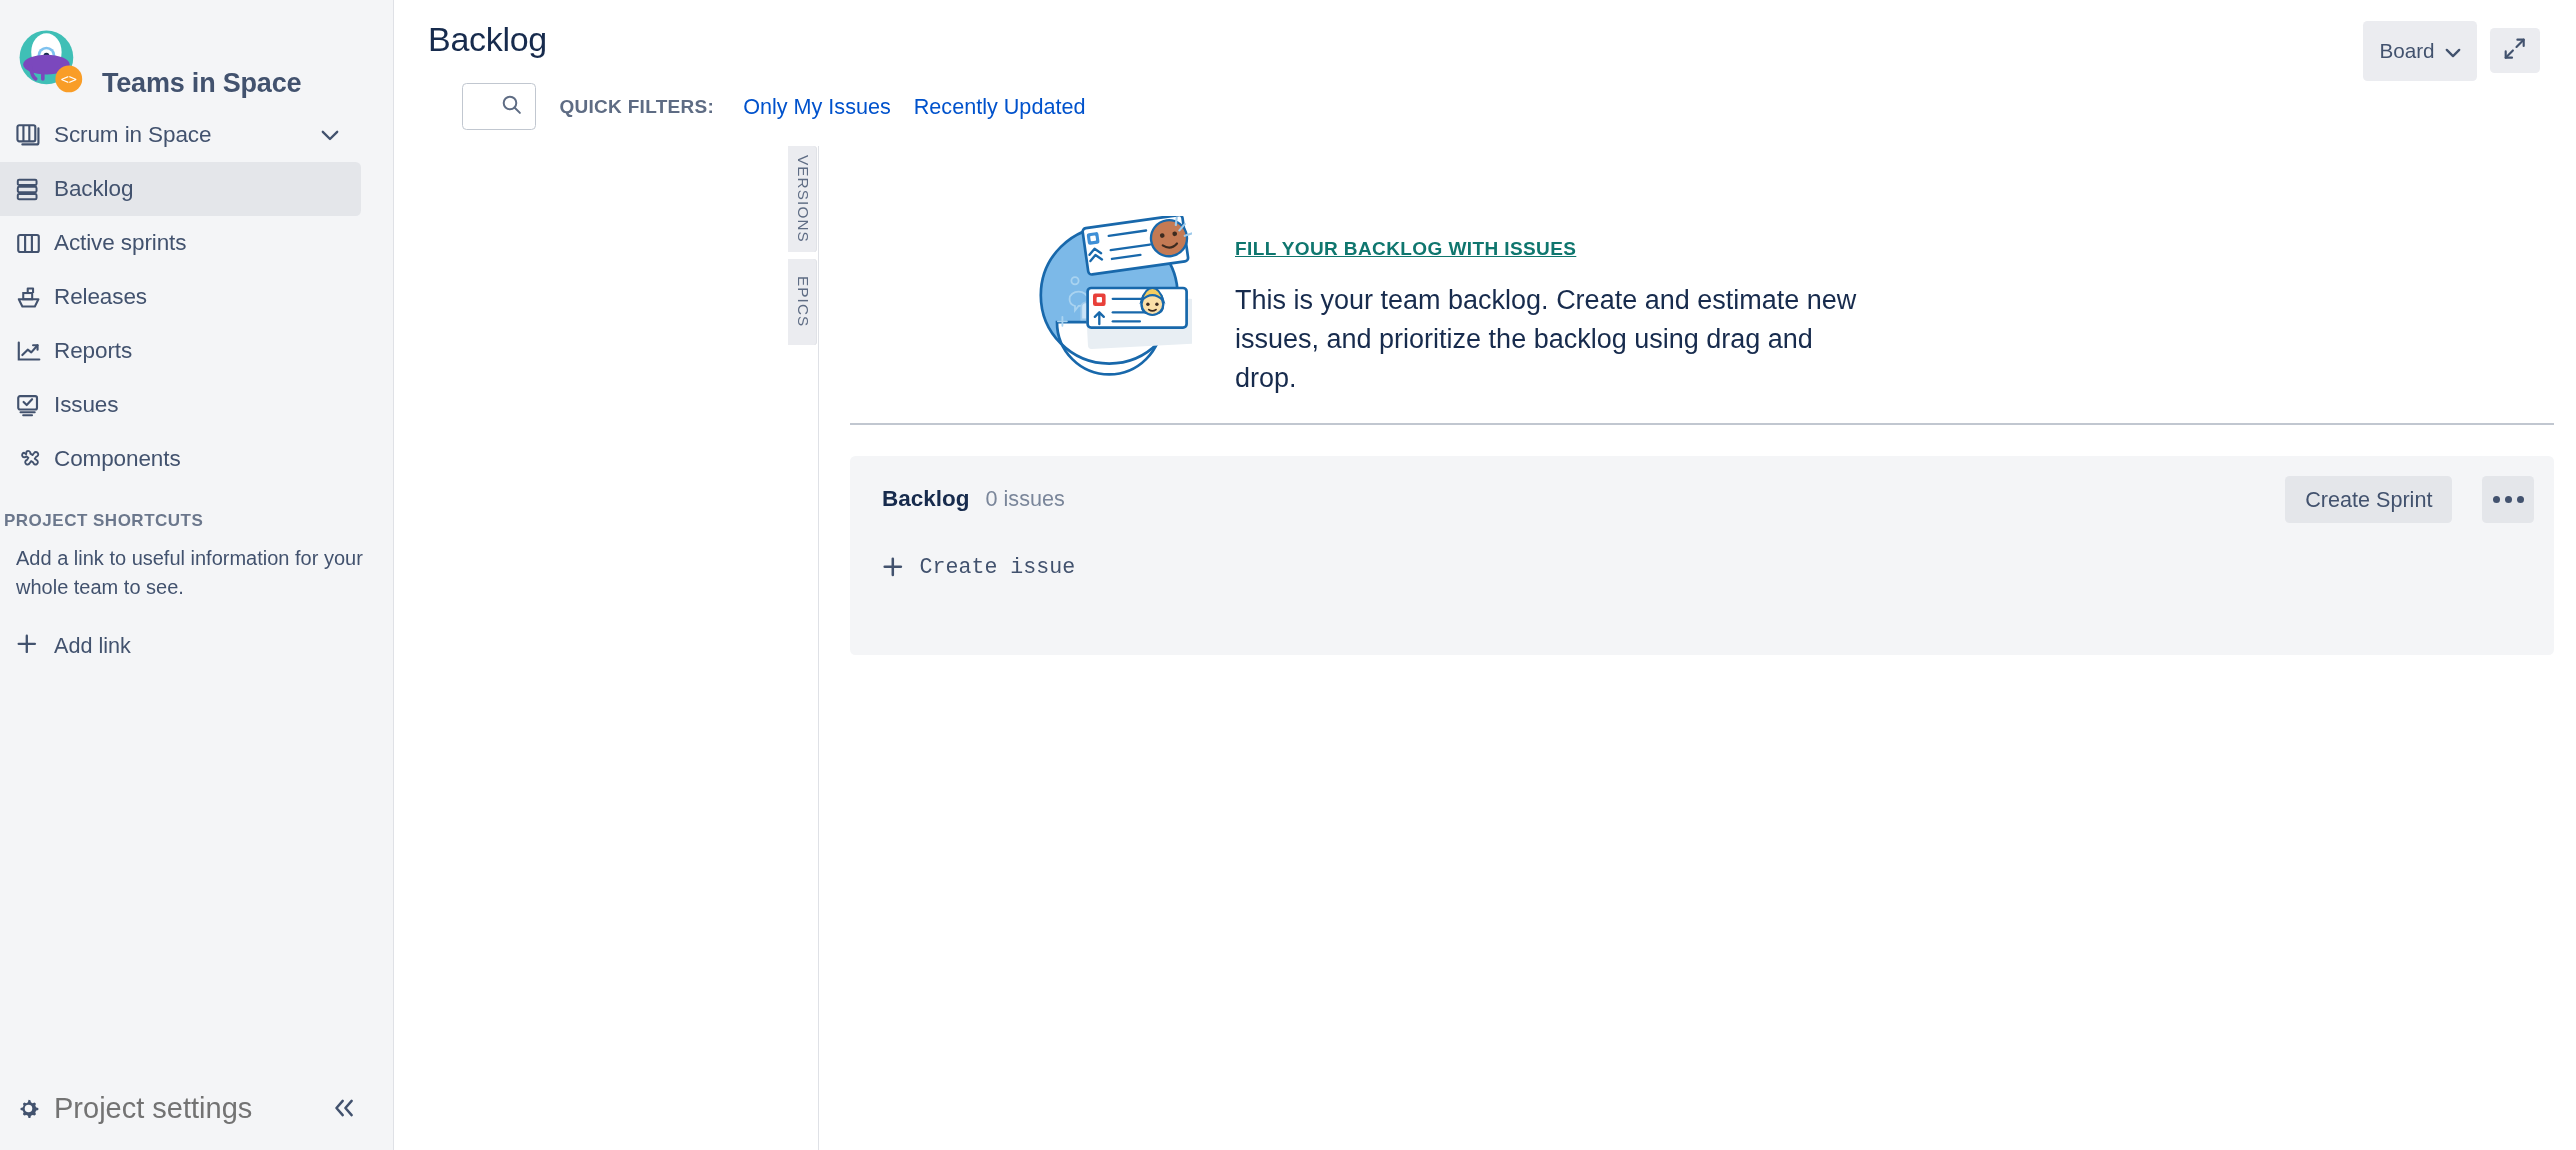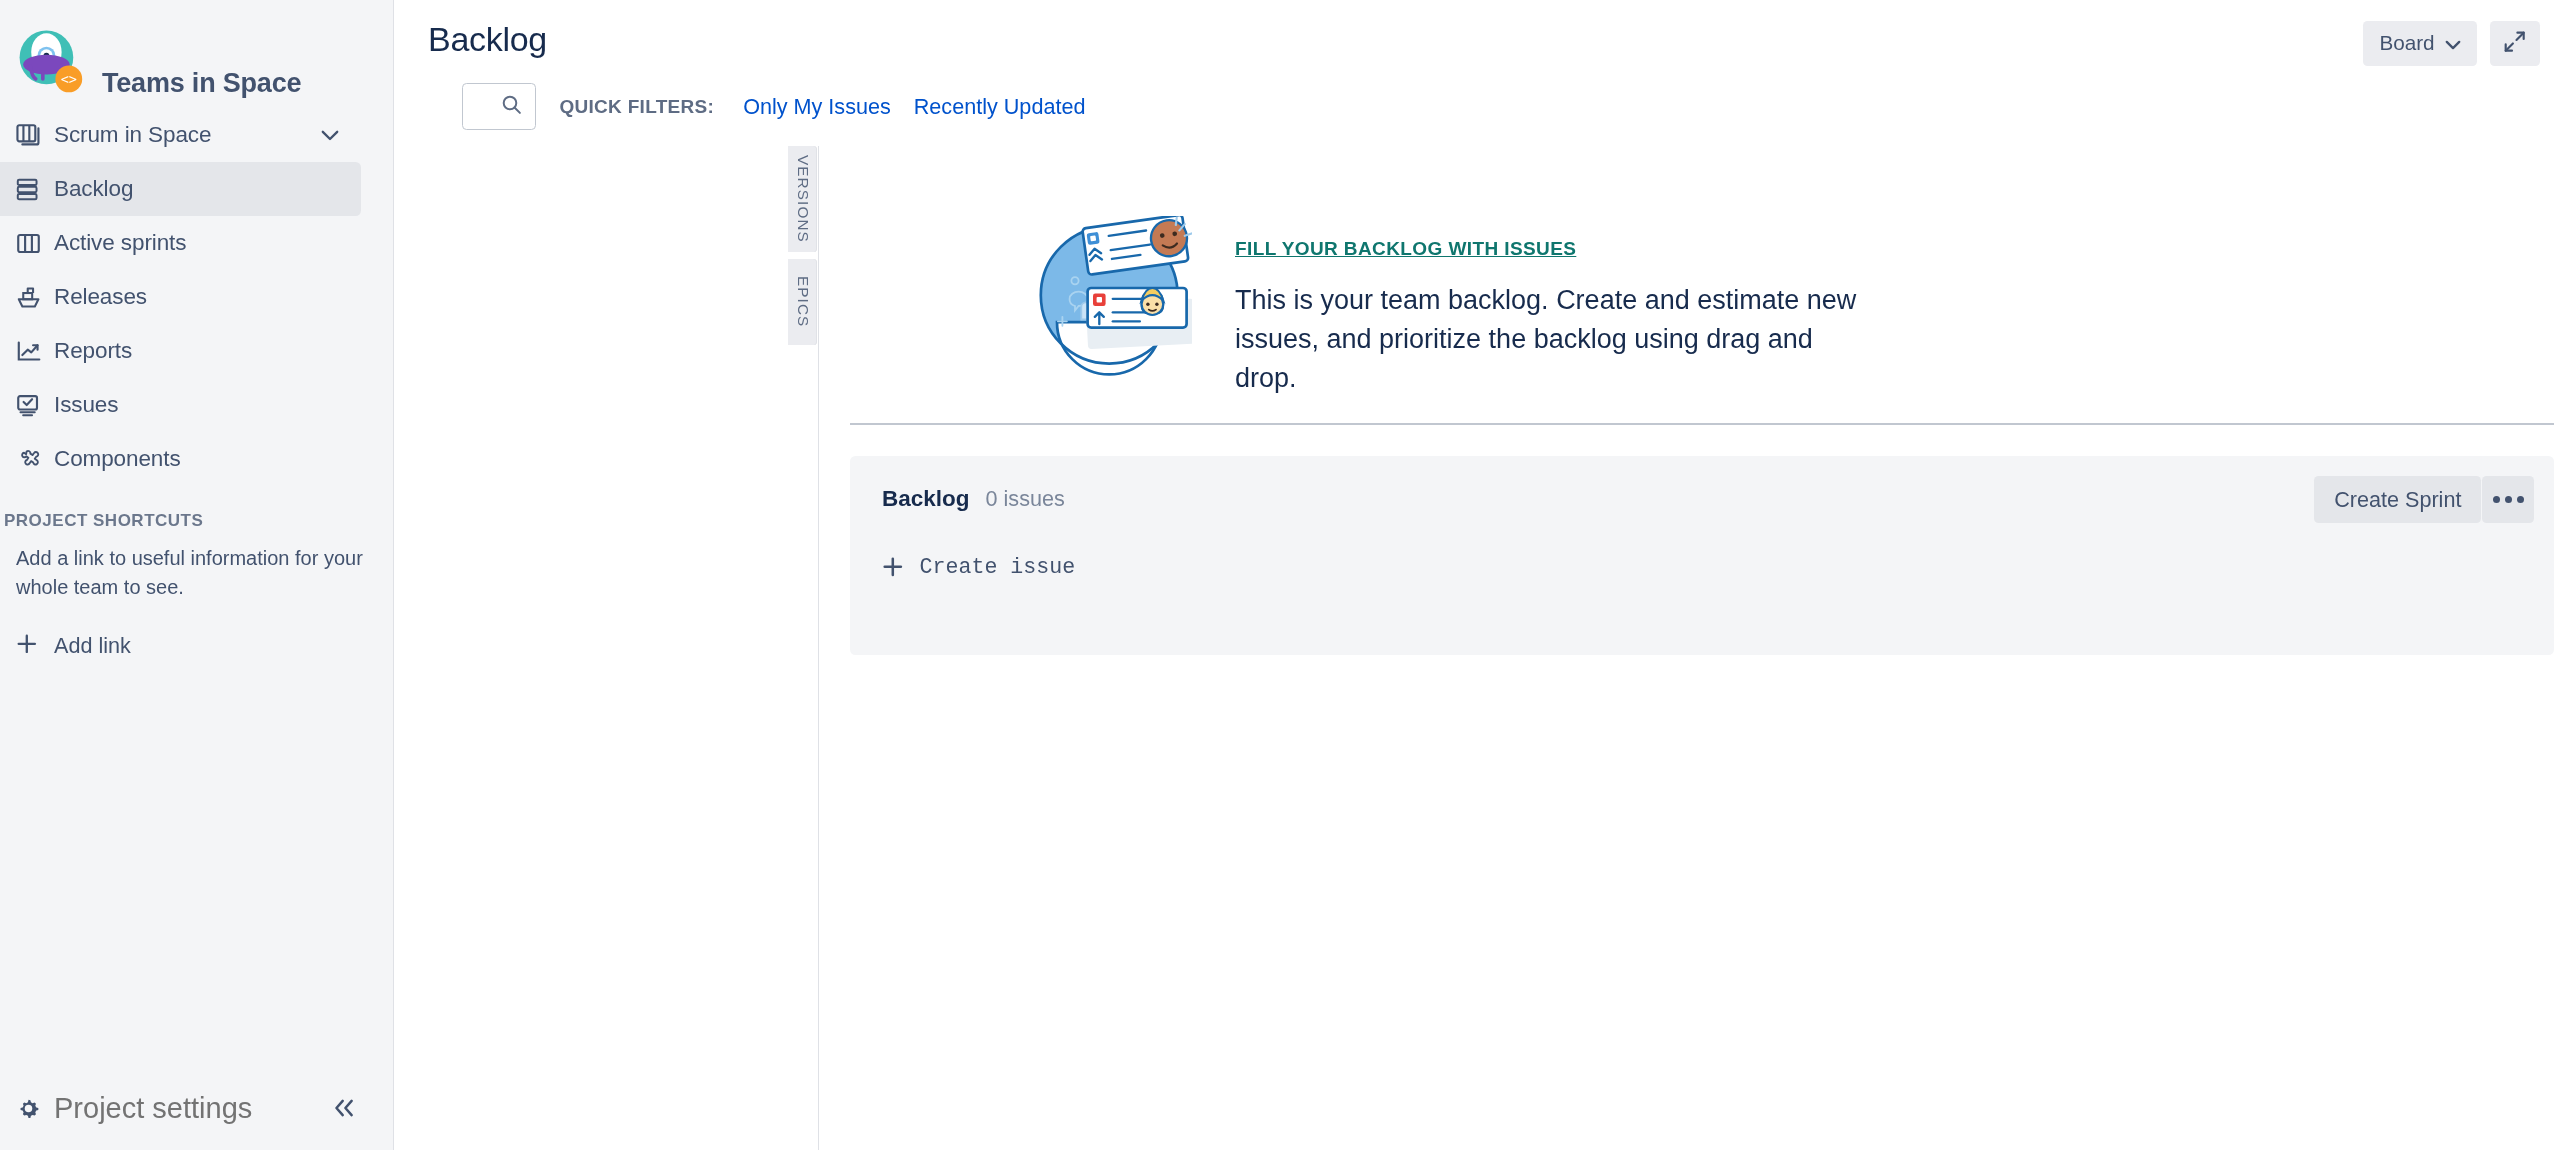--- a/index.html
+++ b/index.html
@@ -90,21 +90,21 @@
   .page-title {
     font-size: 34px; color: #172b4d; font-weight: normal;
     letter-spacing: -0.3px;
   }
   .head-right {
     position: absolute; right: 36px; top: 20.7px;
     display: flex; align-items: center; gap: 12.6px;
   }
   .btn-subtle {
     background: #ebecf0; border: none; border-radius: 4.5px;
-    height: 45px; padding: 0 16px;
+    height: 60px; padding: 0 16px;
     display: flex; align-items: center; gap: 10.8px;
     font-size: 20.7px; color: #42526e; cursor: pointer;
     font-family: "Liberation Sans", sans-serif;
   }
   .btn-icon-sq {
     background: #ebecf0; border: none; border-radius: 4.5px;
     width: 50px; height: 45px;
     display: flex; align-items: center; justify-content: center;
     cursor: pointer;
   }
@@ -165,21 +165,21 @@
     height: 199px;
   }
   .bp-head {
     display: flex; align-items: center;
     height: 86px; padding: 0 0 0 32px; position: relative;
   }
   .bp-name { font-size: 22.5px; font-weight: bold; color: #172b4d; }
   .bp-count { font-size: 21.6px; color: #7a869a; margin-left: 16px; }
   .bp-actions {
     position: absolute; right: 20px; top: 20px;
-    display: flex; align-items: center; gap: 1px;
+    display: flex; align-items: center; gap: 30px;
   }
   .btn-sprint {
     background: #e4e6ea; border: none; border-radius: 4.5px;
     height: 47px; padding: 0 20px;
     font-size: 21.6px; color: #42526e; cursor: pointer;
     font-family: "Liberation Sans", sans-serif;
   }
   .btn-dots {
     background: #e4e6ea; border: none; border-radius: 4.5px;
     width: 52px; height: 47px;

